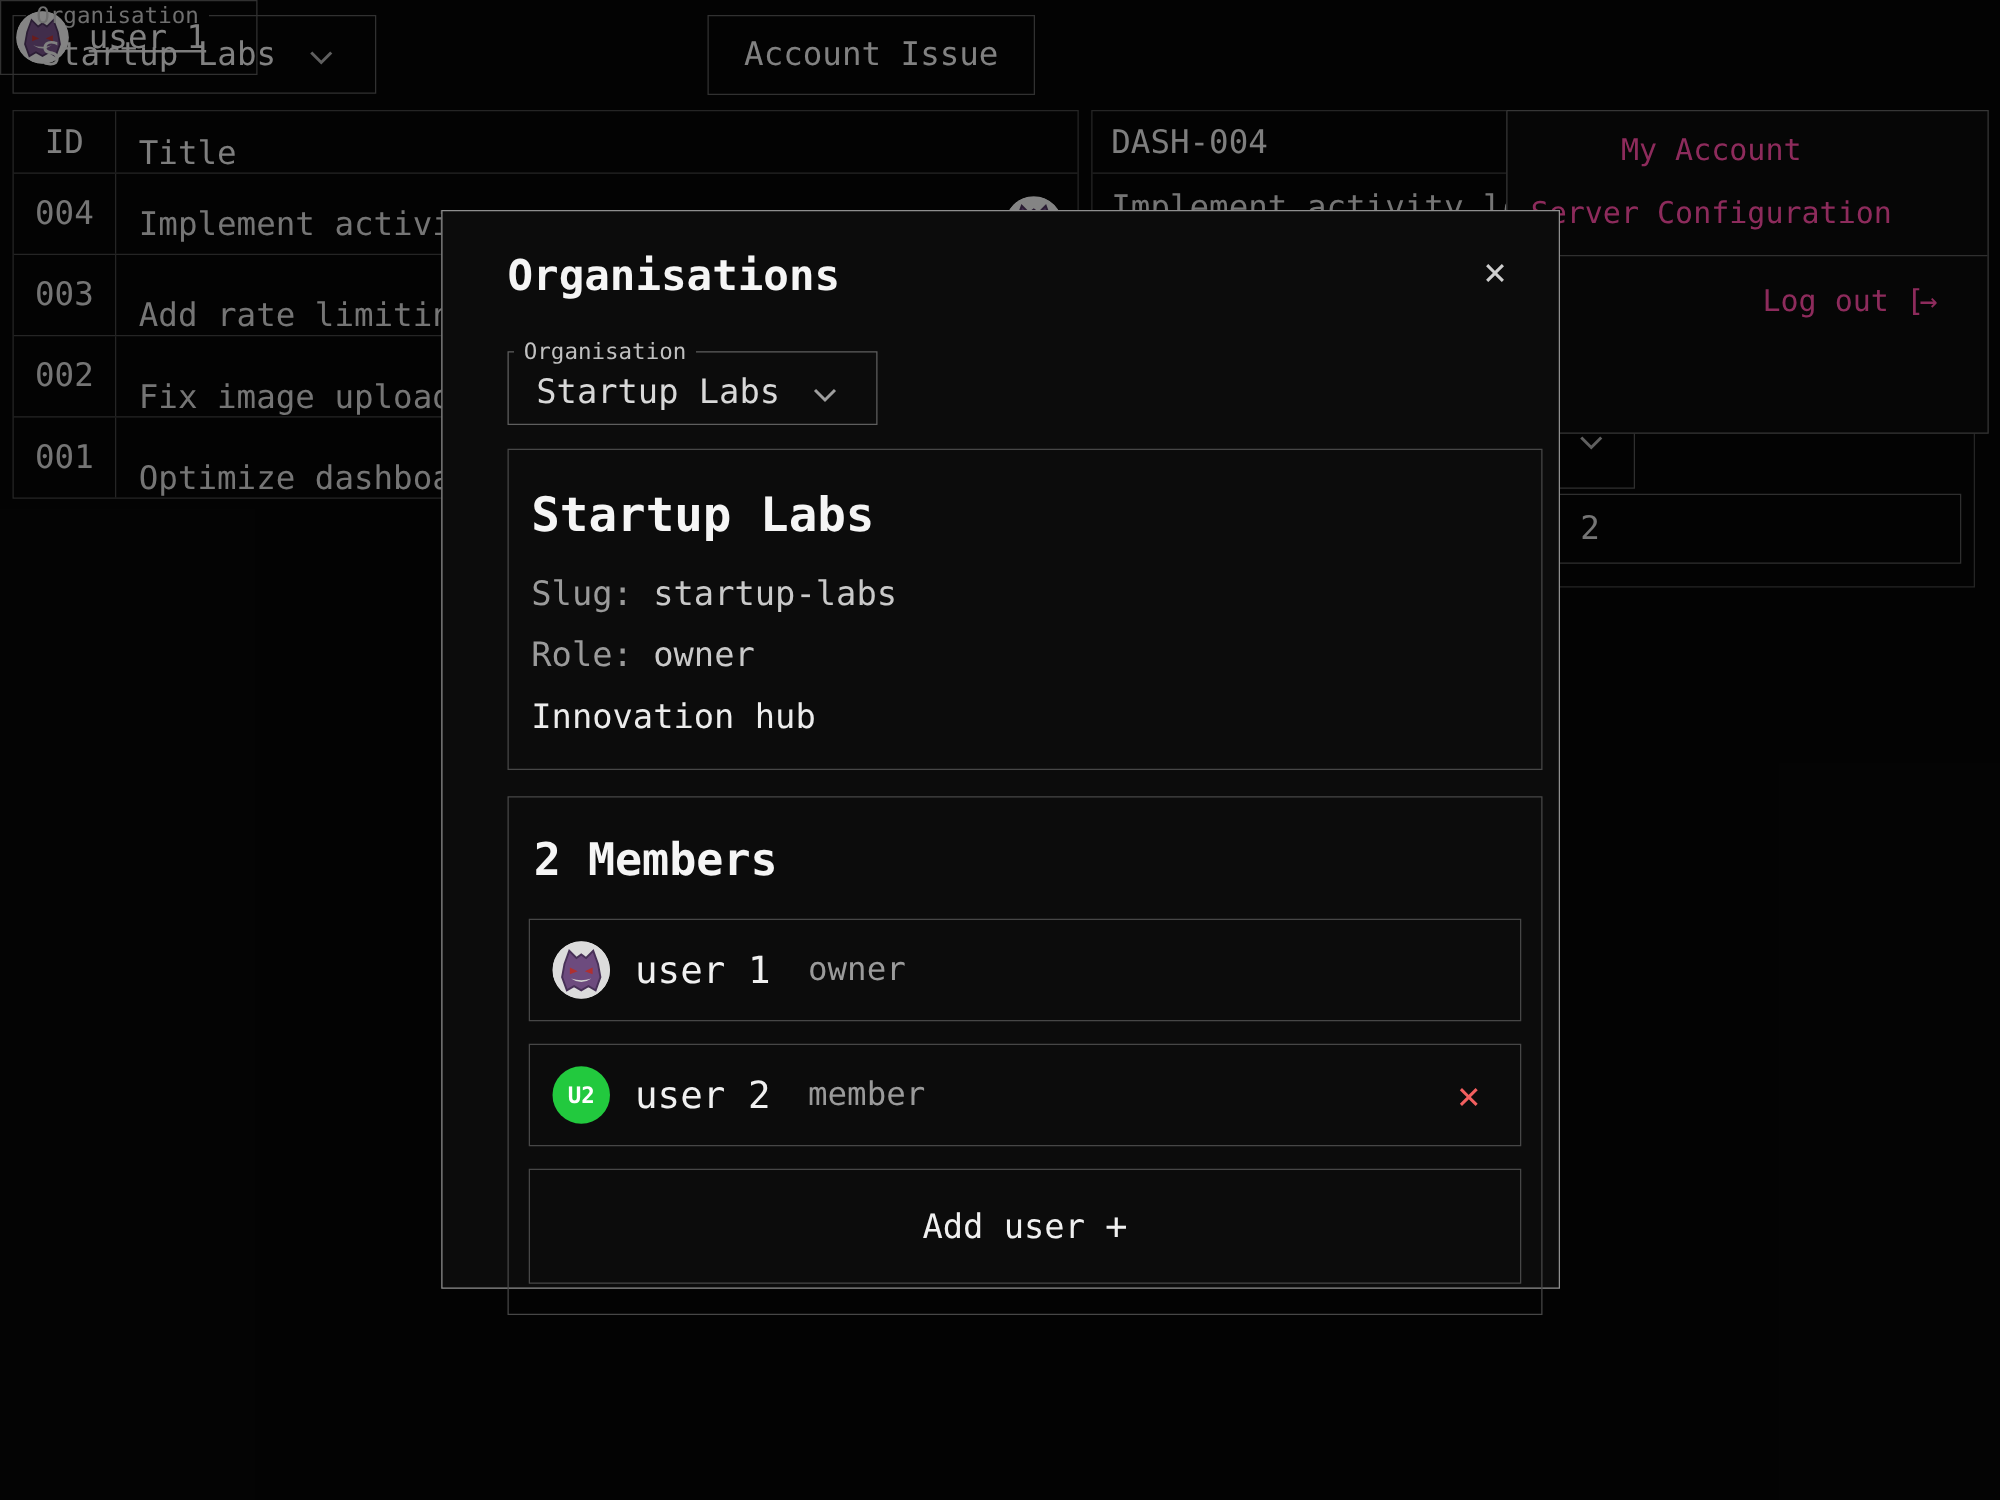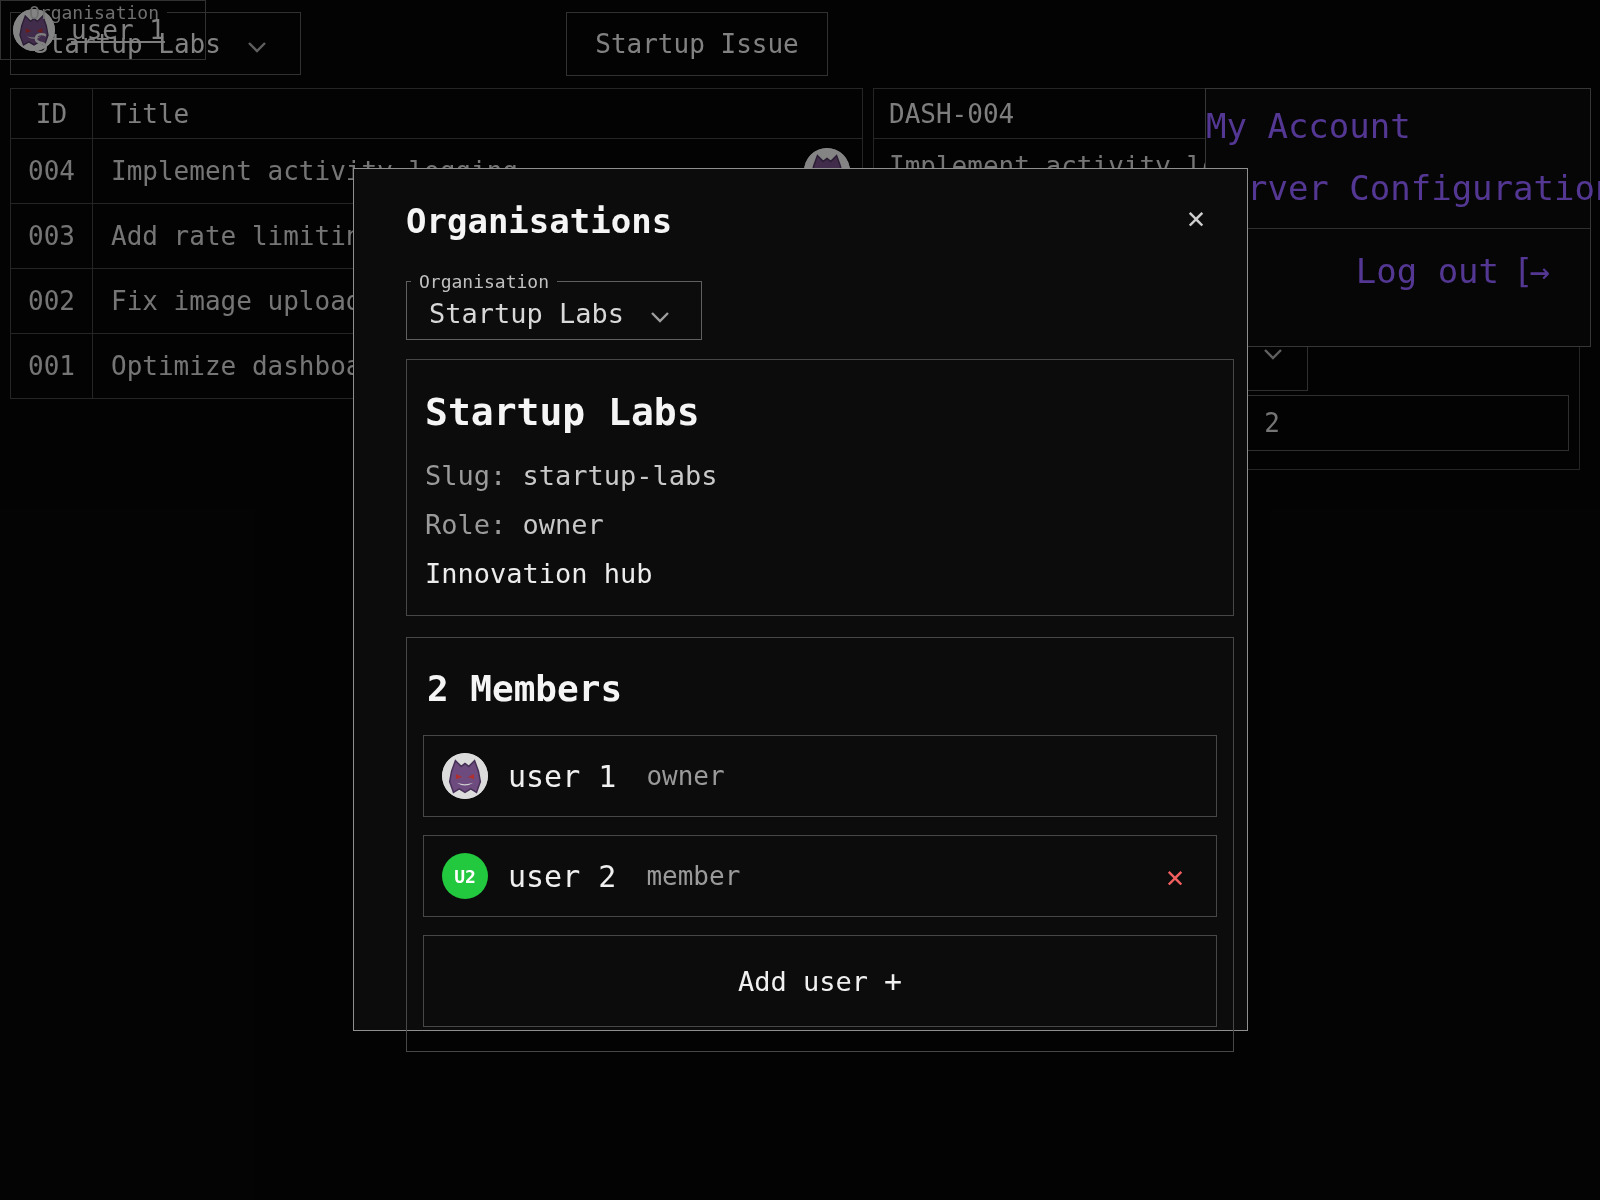--- a/index.html
+++ b/index.html
@@ -17,21 +17,21 @@
   #create-issue{left:566px;top:12px;width:262px;height:64px;}
   #user-chip{left:1350px;top:13px;width:206px;height:60px;border:1px solid #525252;
     display:flex;align-items:center;gap:16px;padding-left:12px;box-sizing:border-box;cursor:pointer;}
   #user-chip .name{font-size:26px;color:#d8d8d8;}
   .avatar{border-radius:50%;background:#dcdcdc;overflow:hidden;flex:none;}
   .av42{width:42px;height:42px;}
   .av46{width:46px;height:46px;}
 
   
   #issues-table{position:absolute;left:10px;top:88px;width:853px;border:1px solid #3f3f3f;box-sizing:border-box;}
-  .t-row{display:flex;border-bottom:1px solid #3f3f3f;align-items:center;}
+  .t-row{display:flex;border-bottom:1px solid #3f3f3f;align-items:flex-end;}
   .t-row:last-child{border-bottom:none;}
   .t-head{height:49px;color:#d2d2d2;}
   .t-body{height:64px;color:#c4c4c4;}
   .c-id{width:81px;flex:none;display:flex;align-items:center;justify-content:center;
     border-right:1px solid #3f3f3f;align-self:stretch;font-size:26px;}
   .c-title{flex:1;display:flex;align-items:center;padding-left:18px;font-size:26px;min-width:0;white-space:nowrap;overflow:hidden;}
   .c-title .row-avatar{margin-left:auto;margin-right:12px;}
 
   
   #issue-panel{position:absolute;left:873px;top:88px;width:707px;height:382px;border:1px solid #3f3f3f;box-sizing:border-box;}
@@ -39,21 +39,21 @@
     font-size:26px;color:#d2d2d2;}
   #issue-panel .p-title{position:absolute;left:15px;top:62px;font-size:26px;color:#c4c4c4;white-space:nowrap;overflow:hidden;width:670px;}
   #panel-select{position:absolute;left:305px;top:243px;width:127px;height:57px;border:1px solid #4f4f4f;}
   #panel-select .chev{position:absolute;right:24px;top:12px;}
   #panel-assignee{position:absolute;left:305px;top:306px;width:390px;height:56px;border:1px solid #4f4f4f;
     display:flex;align-items:center;padding-left:6px;box-sizing:border-box;font-size:26px;color:#c4c4c4;}
 
   
   #user-menu{position:absolute;left:1205px;top:88px;width:386px;height:259px;background:#0a0a0a;
     border:1px solid #5a5a5a;box-sizing:border-box;display:flex;flex-direction:column;padding-top:6px;z-index:2;}
-  .menu-item{text-align:left;padding:11px 58px 11px 0;font-size:34px;color:#8b5cf6;cursor:pointer;white-space:nowrap;}
+  .menu-item{text-align:center;padding:11px 58px 11px 0;font-size:24px;color:#ec4899;cursor:pointer;white-space:nowrap;}
   #menu-divider{border-top:1px solid #4f4f4f;margin-top:9px;}
   #menu-logout{padding-top:22px;display:flex;justify-content:flex-end;gap:14px;padding-right:44px;align-items:center;}
   #menu-logout .glyph{letter-spacing:-4px;}
 
   
   #overlay{position:absolute;inset:0;background:rgba(0,0,0,0.40);z-index:5;}
 
   
   #modal{position:absolute;left:353px;top:168px;width:895px;height:863px;background:#0c0c0c;
     border:1px solid #8f8f8f;box-sizing:border-box;z-index:10;padding:26px 52px;}
@@ -93,21 +93,21 @@
       <span>Startup Labs</span>
       <span class="chev-slot">
   <svg width="20" height="12" viewBox="0 0 20 12">
     <polyline points="2,2 10,10 18,2" fill="none" stroke="#9f9f9f" stroke-width="2.4"></polyline>
   </svg>
 </span>
     </div>
   </fieldset>
 
 
-  <button class="btn" id="create-issue">Startup Issue</button>
+  <button class="btn" id="create-issue">Account Issue</button>
 
   <div id="user-chip">
     <span class="avatar av42 gengar-slot">
   <svg viewBox="0 0 48 48" width="100%" height="100%">
     <circle cx="24" cy="24" r="24" fill="#dcdcdc"></circle>
     <path d="M10 19 L14 8 L20 14 L24 11 L28 14 L34 8 L38 19 L40 30 L36 41 L30 37.5 L24 41 L18 37.5 L12 41 L8 30 Z" fill="#6d4b7e" stroke="#483158" stroke-width="1.6"></path>
     <path d="M14.5 22 L21 25 L14.5 27.5 Z" fill="#b03030"></path>
     <path d="M33.5 22 L27 25 L33.5 27.5 Z" fill="#b03030"></path>
     <path d="M15.5 31 Q24 37 32.5 31 Q24 34 15.5 31 Z" fill="#cfcfcf"></path>
   </svg>

